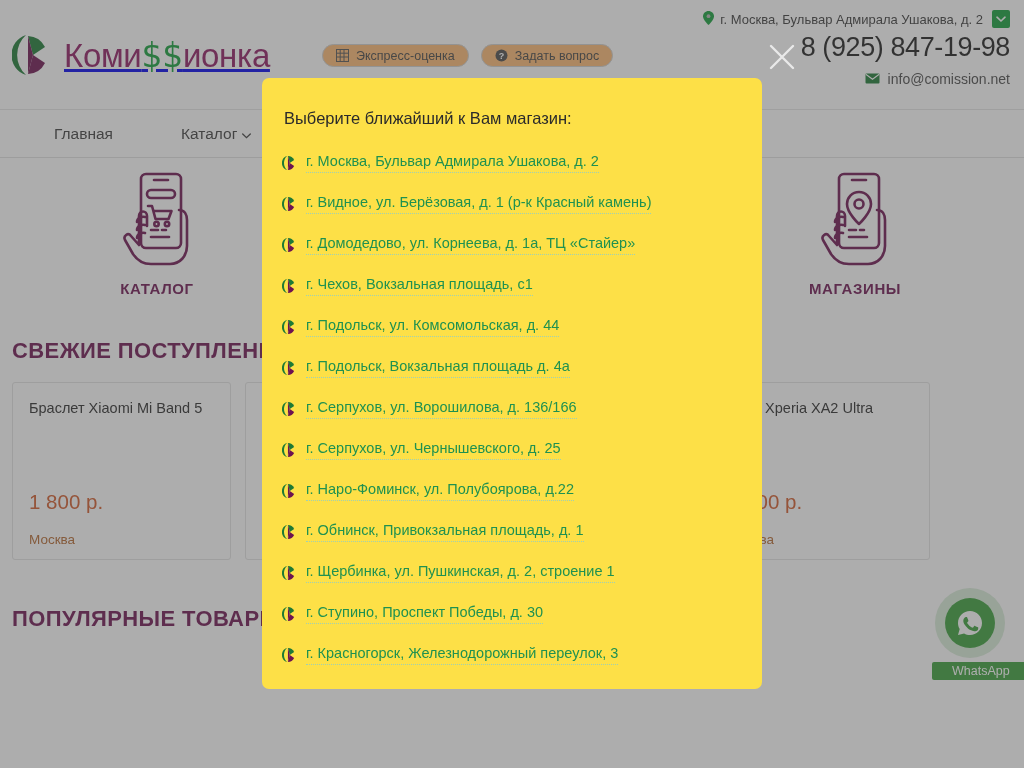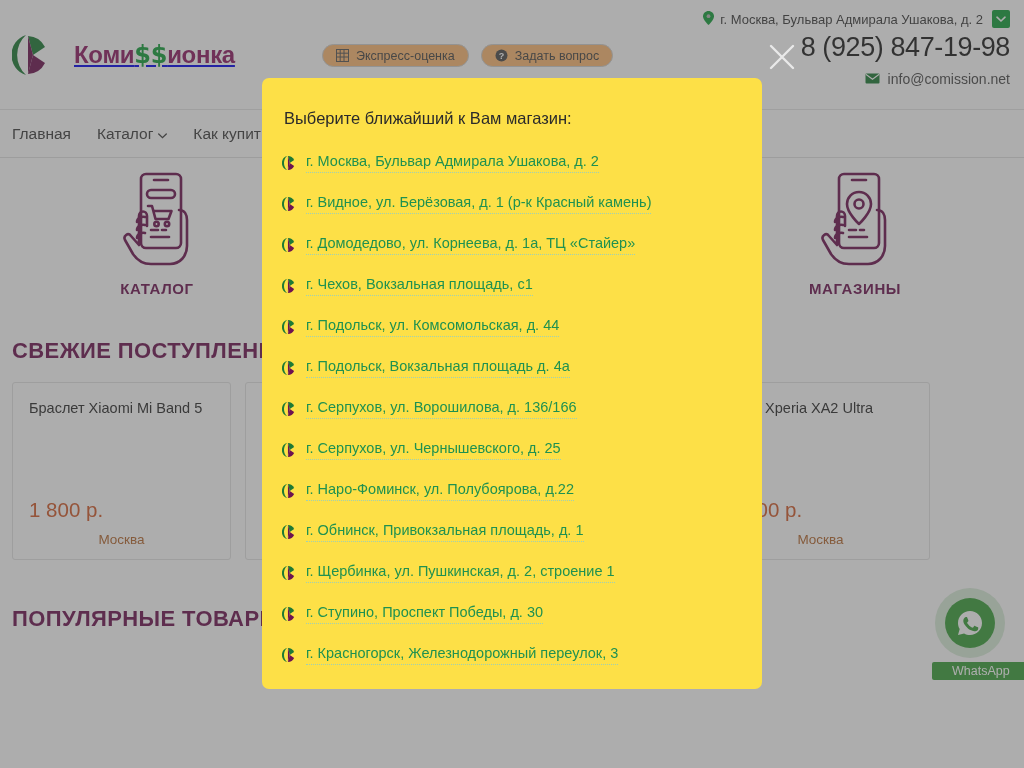--- a/index.html
+++ b/index.html
@@ -32,25 +32,25 @@
   .logo {
     position: absolute;
     left: 12px;
     top: 30px;
     display: flex;
     align-items: center;
     height: 50px;
   }
   .logo-mark { width: 46px; height: 44px; display: block; }
   .logo-text {
-    font-size: 24px;
-    font-weight: 700;
+    font-size: 33px;
+    font-weight: 400;
     letter-spacing: -0.3px;
     line-height: 1;
-    margin-left: 16px;
+    margin-left: 6px;
     white-space: nowrap;
   }
   .logo-text .pu { color: #8e1a63; }
   .logo-text .gr { color: #14a03a; font-family: "DejaVu Sans", sans-serif; }
 
   .hdr-buttons {
     position: absolute;
     left: 322px;
     top: 44px;
     display: flex;
@@ -126,21 +126,21 @@
   .nav {
     height: 48px;
     display: flex;
     align-items: center;
     gap: 26px;
     padding-left: 12px;
     border-bottom: 1px solid #e2e2e2;
     font-size: 15.5px;
     color: #3d3d3d;
   }
-  .nav-item { display: inline-flex; align-items: flex-end; gap: 5px; cursor: pointer; white-space: nowrap; }
+  .nav-item { display: inline-flex; align-items: flex-end; gap: 5px; cursor: pointer; white-space: nowrap; margin-left: 42px; }
 
   
   .promo {
     position: relative;
     height: 180px;
   }
   .promo-cell {
     position: absolute;
     top: 12px;
     width: 190px;
@@ -176,21 +176,21 @@
     border-radius: 3px;
     background: #fff;
     padding: 16px 16px 12px 16px;
     display: flex;
     flex-direction: column;
     justify-content: space-between;
     cursor: pointer;
   }
   .card-name { font-size: 14.5px; color: #2b2b2b; line-height: 1.25; }
   .card-price { font-size: 20.5px; color: #d25b2b; }
-  .card-city { font-size: 13.5px; color: #b5682f; margin-top: 10px; text-align: center; }
+  .card-city { font-size: 13.5px; color: #b5682f; margin-top: 18px; }
 
   
   .wa-wrap {
     position: absolute;
     right: 16px;
     bottom: 88px;
     width: 76px;
     text-align: center;
     cursor: pointer;
   }

